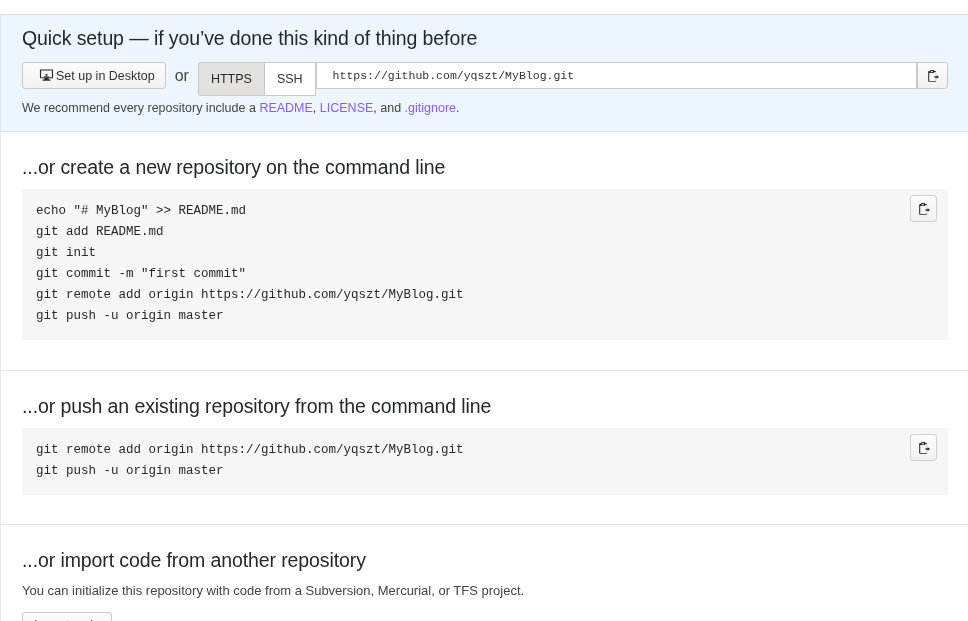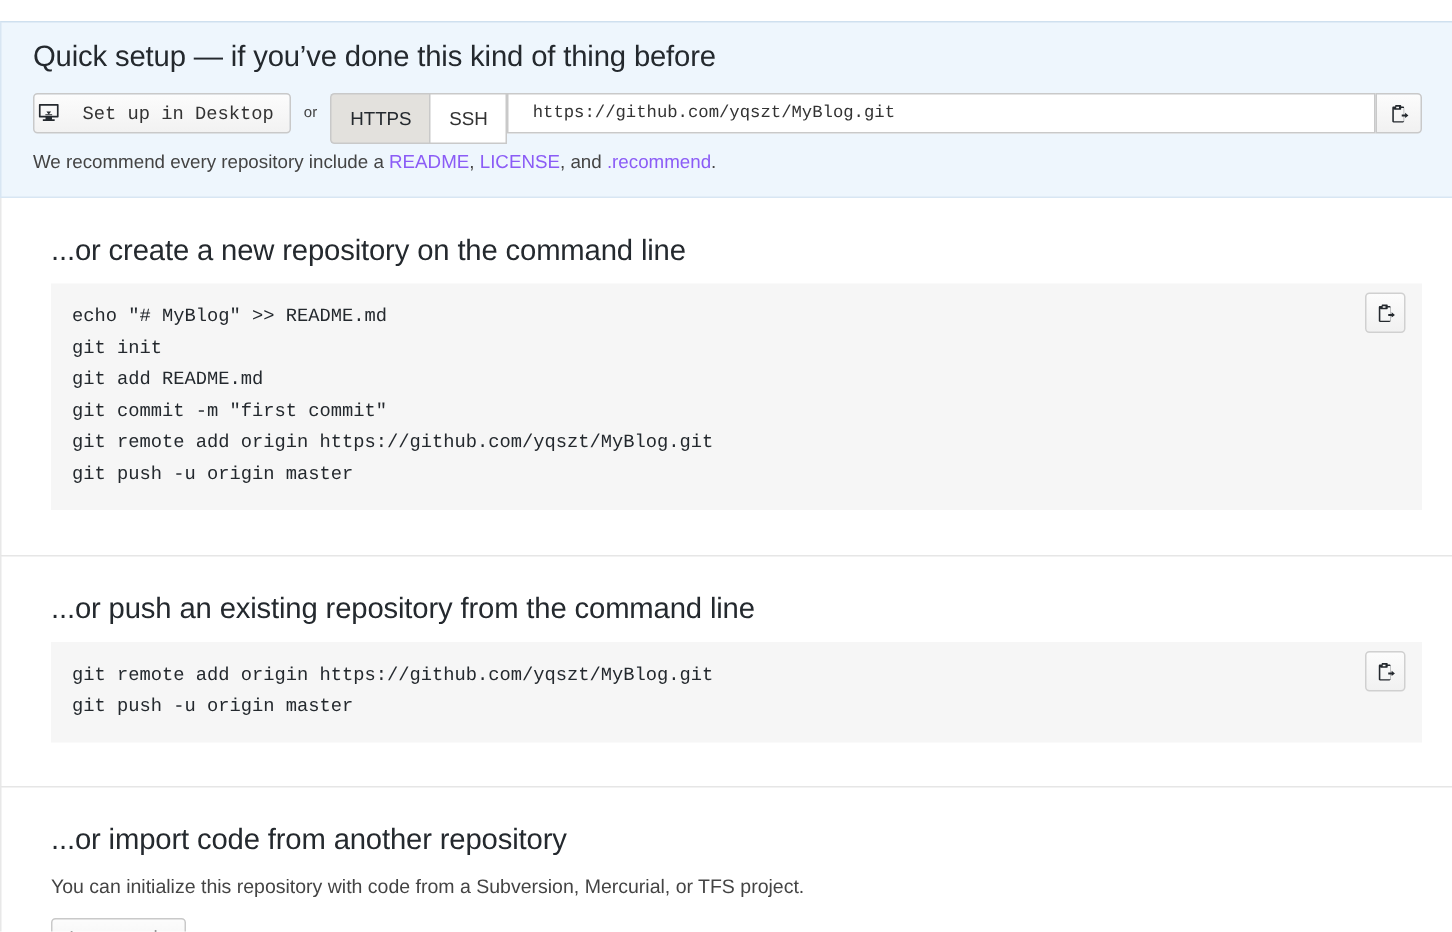--- a/index.html
+++ b/index.html
@@ -59,29 +59,28 @@
     border: 1px solid #c9c9c9;
     border-radius: 3px;
     font-size: 12.5px;
     color: #333333;
     padding: 0 9px;
     height: 27px;
     white-space: nowrap;
     cursor: pointer;
   }
   .btn-desktop {
-    gap: 15px;
-    padding-left: 2px;
+    gap: 2px;
+    padding-left: 16px;
     padding-right: 10px;
-    font-family: Liberation Mono, monospace;
   }
   .or-text {
     display: inline-flex;
     align-items: center;
-    font-size: 10px;
+    font-size: 16px;
     color: #444;
     padding: 0 9px;
   }
 
   .proto-group {
     display: flex;
     align-items: stretch;
   }
   .proto-btn {
     box-sizing: border-box;
@@ -149,21 +148,21 @@
     color: #8b5cf6;
     text-decoration: none;
   }
 
   
   .section {
     box-sizing: border-box;
     border-left: 1px solid #e8e8e8;
     border-right: 0;
     background: #ffffff;
-    padding: 22px 20px 0 33px;
+    padding: 22px 20px 0 21px;
   }
   .section.divider-top {
     border-top: 1px solid #e6e6e6;
   }
   .section h2 {
     font-size: 19.5px;
     font-weight: normal;
     margin: 0 0 9px 0;
     color: #24292e;
     line-height: 26px;
@@ -250,30 +249,30 @@
             <svg width="14" height="14" viewBox="0 0 16 16" aria-hidden="true">
               <path fill="#24292e" d="M4.2 1.2h4.6c.3 0 .5.2.5.5v.6h1.3c.5 0 .9.4.9.9v10.4c0 .5-.4.9-.9.9H3.4c-.5 0-.9-.4-.9-.9V3.2c0-.5.4-.9.9-.9h1.3v-.6c0-.3.2-.5.5-.5zm-.5 2.3v10.1h7.6V3.5H9.3v.7c0 .3-.2.5-.5.5H4.2a.5.5 0 0 1-.5-.5v-.7H3.7zm1.8-1.1v1.2h2.1V2.4H5.5z"></path>
               <path fill="#24292e" d="M12.3 7.1l2.5 2-2.5 2V9.9h-2.6V8.3h2.6z"></path>
             </svg>
           </span>
         </button>
       </div>
     </div>
 
     <div class="qs-note">
-      <span>We recommend every repository include a </span><a href="#">README</a><span>, </span><a href="#">LICENSE</a><span>, and </span><a href="#">.recommend</a><span>.</span>
+      <span>We recommend every repository include a </span><a href="#">README</a><span>, </span><a href="#">LICENSE</a><span>, and </span><a href="#">.gitignore</a><span>.</span>
     </div>
   </div>
 
   <div class="section">
     <h2>...or create a new repository on the command line</h2>
     <div class="code-wrap">
       <div class="code-line">echo "# MyBlog" &gt;&gt; README.md</div>
+      <div class="code-line">git add README.md</div>
       <div class="code-line">git init</div>
-      <div class="code-line">git add README.md</div>
       <div class="code-line">git commit -m "first commit"</div>
       <div class="code-line">git remote add origin https://github.com/yqszt/MyBlog.git</div>
       <div class="code-line">git push -u origin master</div>
       <button class="code-copy">
         <span class="icon">
           <svg width="14" height="14" viewBox="0 0 16 16" aria-hidden="true">
             <path fill="#24292e" d="M4.2 1.2h4.6c.3 0 .5.2.5.5v.6h1.3c.5 0 .9.4.9.9v10.4c0 .5-.4.9-.9.9H3.4c-.5 0-.9-.4-.9-.9V3.2c0-.5.4-.9.9-.9h1.3v-.6c0-.3.2-.5.5-.5zm-.5 2.3v10.1h7.6V3.5H9.3v.7c0 .3-.2.5-.5.5H4.2a.5.5 0 0 1-.5-.5v-.7H3.7zm1.8-1.1v1.2h2.1V2.4H5.5z"></path>
             <path fill="#24292e" d="M12.3 7.1l2.5 2-2.5 2V9.9h-2.6V8.3h2.6z"></path>
           </svg>
         </span>

